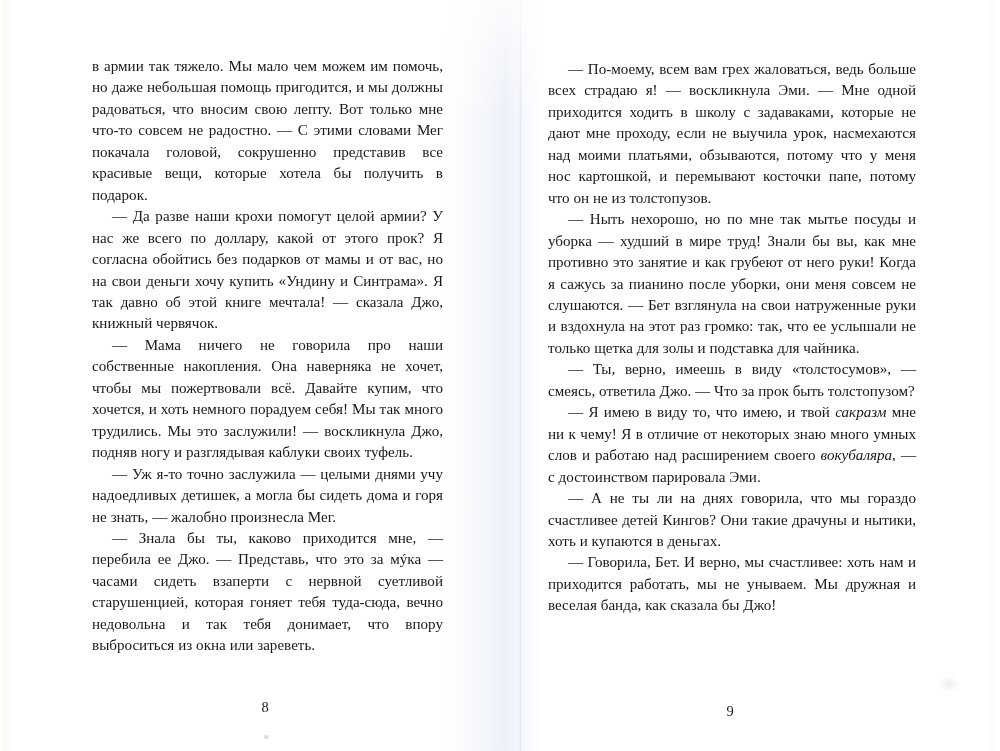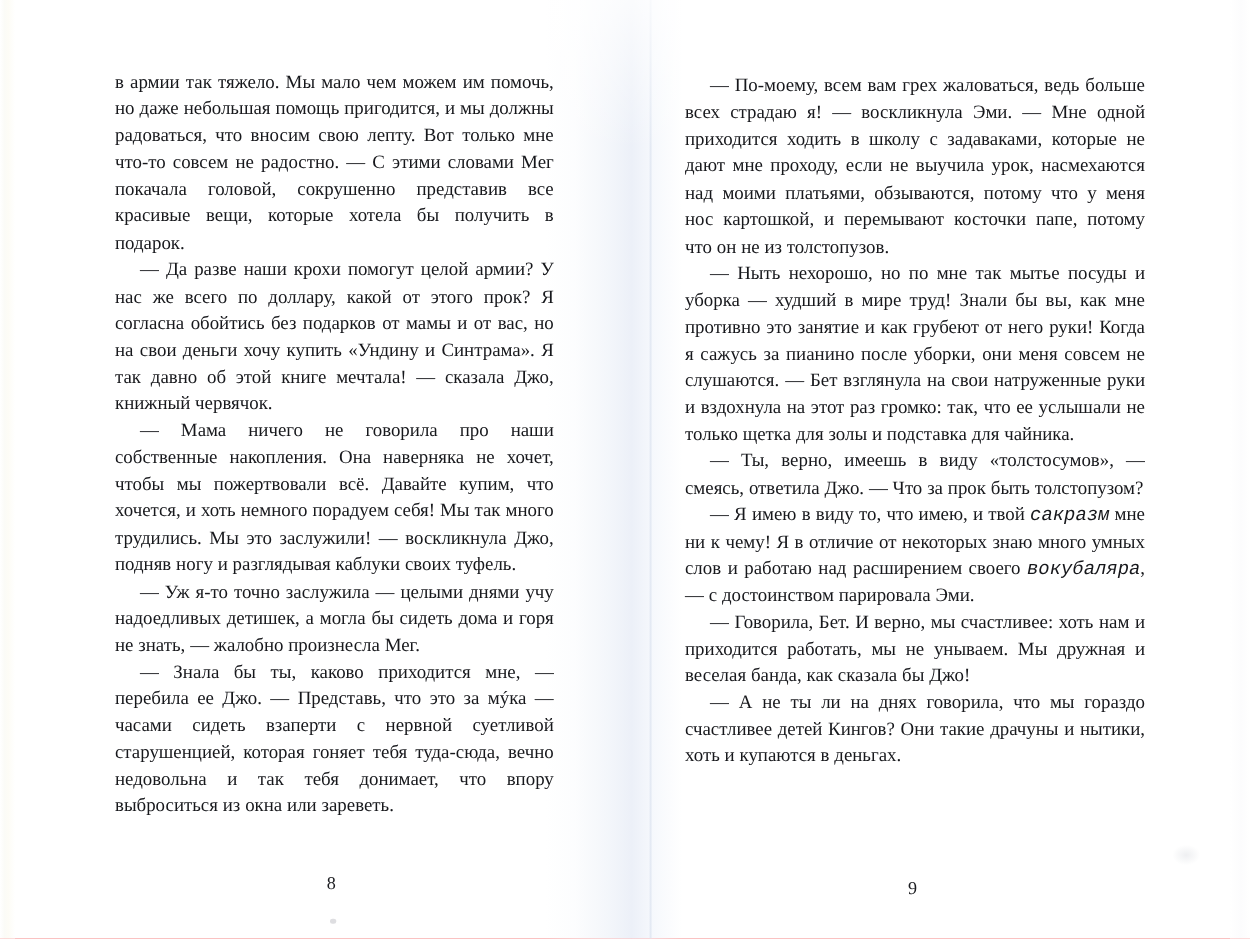--- a/index.html
+++ b/index.html
@@ -11,21 +11,21 @@
   body {
     font-family: "Liberation Serif", "DejaVu Serif", serif;
     -webkit-font-smoothing: antialiased;
   }
 
   #spread {
     position: relative;
     width: 1000px;
     height: 751px;
     overflow: hidden;
-    background: #ef4444;
+    background: #fde047;
   }
 
   
   .page {
     position: absolute;
     top: 0;
     bottom: 0;
     background: #ffffff;
   }
   .page-left  { left: 0;   width: 505px; }
@@ -112,21 +112,20 @@
     text-indent: 0;
   }
   .textblock p.ind {
     text-indent: 20px;
   }
   
   .textblock p:last-child { }
 
   em.it {
     font-style: italic;
-    font-family: Liberation Mono, monospace;
   }
 
   
   .folio {
     position: absolute;
     font-size: 14.5px;
     color: #1b1c20;
     text-align: center;
   }
   .folio-left  { left: 225px; top: 699px; width: 80px; }
@@ -174,22 +173,22 @@
       <p class="ind">— Мама ничего не говорила про наши собственные накопления. Она наверняка не хочет, чтобы мы пожертвовали всё. Давайте купим, что хочется, и хоть немного порадуем себя! Мы так много трудились. Мы это заслужили! — воскликнула Джо, подняв ногу и разглядывая каблуки своих туфель.</p>
       <p class="ind">— Уж я-то точно заслужила — целыми днями учу надоедливых детишек, а могла бы сидеть дома и горя не знать, — жалобно произнесла Мег.</p>
       <p class="ind">— Знала бы ты, каково приходится мне, — перебила ее Джо. — Представь, что это за мýка — часами сидеть взаперти с нервной суетливой старушенцией, которая гоняет тебя туда-сюда, вечно недовольна и так тебя донимает, что впору выброситься из окна или зареветь.</p>
     </div>
 
   <div class="textblock col-right">
       <p class="ind">— По-моему, всем вам грех жаловаться, ведь больше всех страдаю я! — воскликнула Эми. — Мне одной приходится ходить в школу с задаваками, которые не дают мне проходу, если не выучила урок, насмехаются над моими платьями, обзываются, потому что у меня нос картошкой, и перемывают косточки папе, потому что он не из толстопузов.</p>
       <p class="ind">— Ныть нехорошо, но по мне так мытье посуды и уборка — худший в мире труд! Знали бы вы, как мне противно это занятие и как грубеют от него руки! Когда я сажусь за пианино после уборки, они меня совсем не слушаются. — Бет взглянула на свои натруженные руки и вздохнула на этот раз громко: так, что ее услышали не только щетка для золы и подставка для чайника.</p>
       <p class="ind">— Ты, верно, имеешь в виду «толстосумов», — смеясь, ответила Джо. — Что за прок быть толстопузом?</p>
       <p class="ind">— Я имею в виду то, что имею, и твой <em class="it">сакразм</em> мне ни к чему! Я в отличие от некоторых знаю много умных слов и работаю над расширением своего <em class="it">вокубаляра</em>, — с достоинством парировала Эми.</p>
+      <p class="ind">— А не ты ли на днях говорила, что мы гораздо счастливее детей Кингов? Они такие драчуны и нытики, хоть и купаются в деньгах.</p>
       <p class="ind">— Говорила, Бет. И верно, мы счастливее: хоть нам и приходится работать, мы не унываем. Мы дружная и веселая банда, как сказала бы Джо!</p>
-      <p class="ind">— А не ты ли на днях говорила, что мы гораздо счастливее детей Кингов? Они такие драчуны и нытики, хоть и купаются в деньгах.</p>
     </div>
 
   <div class="folio folio-left">8</div>
 
   <div class="folio folio-right">9</div>
 
   <div class="speck"></div>
   <div class="smudge"></div>
 
 </div>

